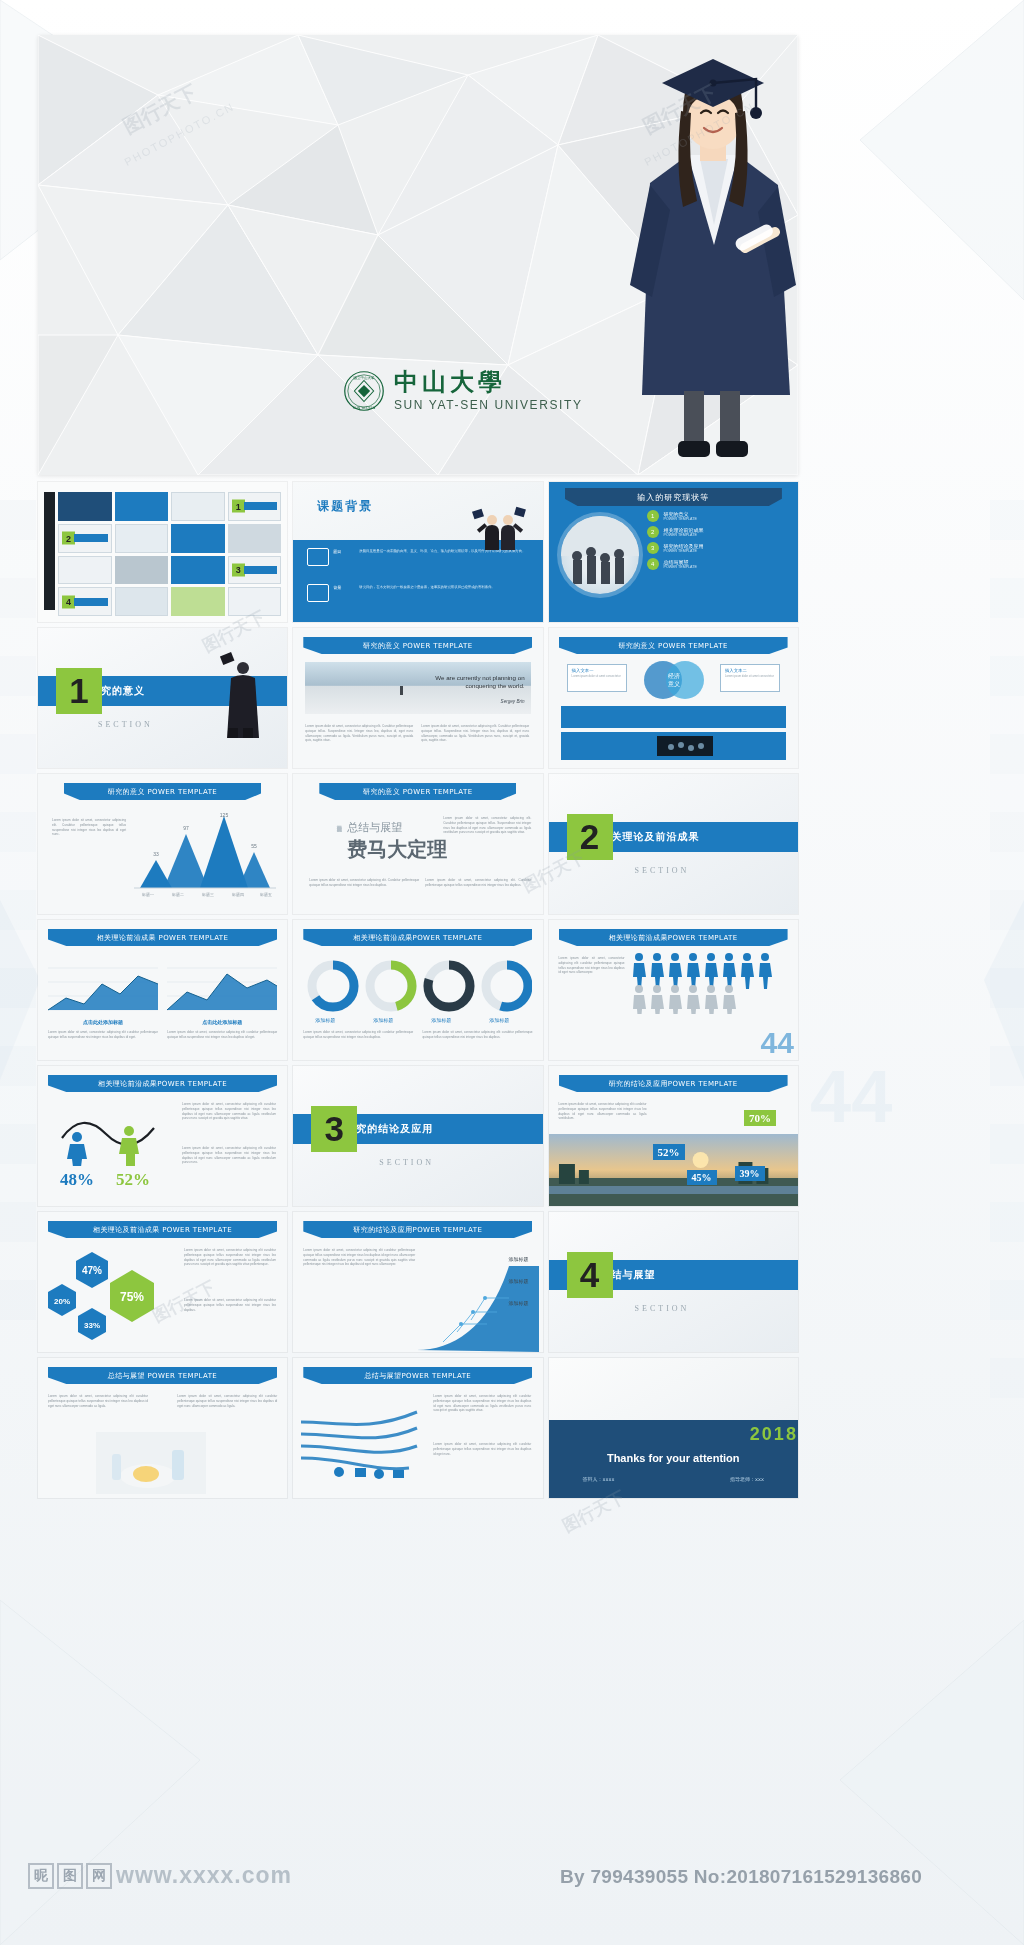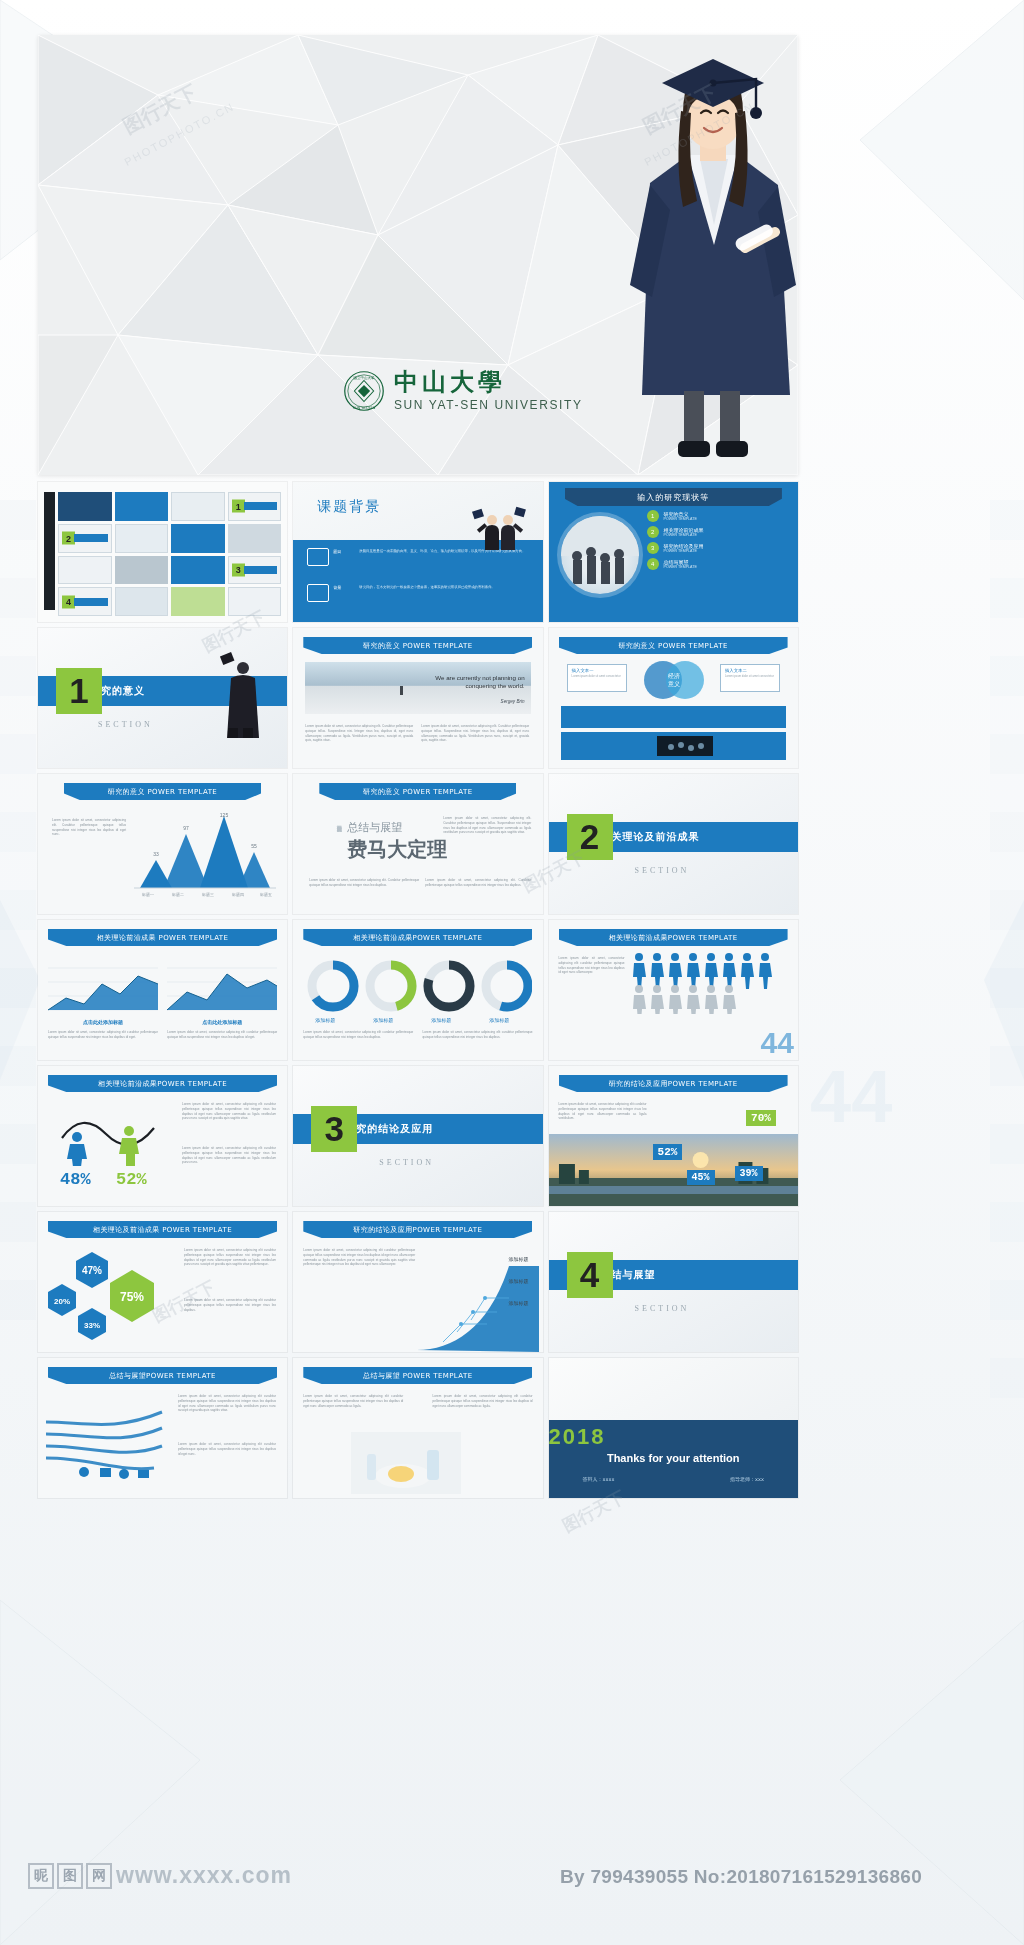--- a/index.html
+++ b/index.html
@@ -54,21 +54,21 @@
        font-family:"Liberation Sans",sans-serif;}
   .secbar{position:absolute;height:30px;background:#1d7bbf;display:flex;align-items:center;}
   .secbar .lbl{color:#fff;font-size:10px;font-weight:bold;letter-spacing:1px;margin-left:52px;
        font-family:"DejaVu Sans",sans-serif;}
   .sectxt{position:absolute;color:#9aa7b0;font-size:8px;letter-spacing:3px;
        font-family:"Liberation Serif",serif;}
   .lorem{position:absolute;color:#8a949c;font-size:3.1px;line-height:1.55;text-align:justify;
        font-family:"Liberation Sans",sans-serif;}
   .cap{position:absolute;color:#1d7bbf;font-size:5px;text-align:center;
        font-family:"DejaVu Sans",sans-serif;}
-  .pct{position:absolute;font-weight:bold;font-family:Liberation Mono, monospace;}
+  .pct{position:absolute;font-weight:bold;font-family:Liberation Serif, serif;}
 
   
   .wm{position:absolute;pointer-events:none;user-select:none;}
   #wm-logo{left:28px;top:1862px;display:flex;align-items:flex-end;gap:4px;}
   #wm-logo .glyphs{display:flex;gap:3px;}
   #wm-logo .glyphs b{display:inline-block;width:22px;height:22px;border:2px solid rgba(110,125,140,.45);
       color:rgba(110,125,140,.65);font-size:14px;text-align:center;line-height:20px;
       font-family:"DejaVu Sans",sans-serif;}
   #wm-logo .site{color:rgba(120,135,150,.48);font-size:23px;font-weight:bold;letter-spacing:1px;}
   #wm-by{left:560px;top:1866px;color:rgba(95,110,125,.62);font-size:19px;font-weight:bold;
@@ -231,21 +231,21 @@
             <div style="position:absolute;left:15px;top:50%;transform:translateY(-50%);right:3px;height:8px;background:#1d7bbf"></div>
           </div>
           <div style="background:#dde6ec;border:1px solid #cfd9e0"></div>
           <div style="background:#8dc63f;opacity:.55"></div>
           <div style="background:#eef2f5;border:1px solid #cfd9e0"></div>
         </div>
       </div>
 
       <div class="sl">
         <div class="bg" style="background:linear-gradient(160deg,#f7f9fa,#e9eef1)"></div>
-        <div style="position:absolute;left:24px;top:16px;color:#1d7bbf;font-size:14px;font-weight:normal;
+        <div style="position:absolute;left:24px;top:16px;color:#1d7bbf;font-size:12px;font-weight:bold;
              letter-spacing:2px;font-family:'DejaVu Sans',sans-serif;">课题背景</div>
         <div style="position:absolute;left:0;right:0;top:58px;bottom:0;background:#1d7bbf;">
           <div style="position:absolute;left:14px;top:8px;width:20px;height:16px;border:1.6px solid #fff;border-radius:2px"></div>
           <div style="position:absolute;left:40px;top:9px;color:#fff;font-size:4px;line-height:1.5;width:30px">题目</div>
           <div style="position:absolute;left:66px;top:9px;right:10px;color:#dcecf7;font-size:3.4px;line-height:1.5">质题目意思是指一项课题的由来、意义、环境、论点、输入的研究现状等，以及可作为讨论和研究的具体方向。</div>
           <div style="position:absolute;left:14px;top:44px;width:20px;height:16px;border:1.6px solid #fff;border-radius:2px"></div>
           <div style="position:absolute;left:40px;top:45px;color:#fff;font-size:4px;line-height:1.5;width:30px">背景</div>
           <div style="position:absolute;left:66px;top:45px;right:10px;color:#dcecf7;font-size:3.4px;line-height:1.5">研究目的，在本文研究的一般要素之中是要素，这事实的研究现状和已经完成的有利条件。</div>
         </div>
         <svg style="position:absolute;right:16px;top:24px;width:56px;height:44px" viewBox="0 0 56 44">
@@ -731,20 +731,40 @@
         <div class="secnum" style="left:18px;top:40px">4</div>
         <div class="sectxt" style="left:86px;top:92px">SECTION</div>
       </div>
     </div>
 
     <div class="row">
 
       <div class="sl">
         <div class="bg" style="background:#f6f8f9"></div>
         <div class="hdr">
+            <span>总结与展望 POWER TEMPLATE</span>
+          </div>
+        <div class="lorem" style="left:10px;top:36px;width:100px">
+          Lorem ipsum dolor sit amet, consectetur adipiscing elit curabitur pellentesque quisque tellus suspendisse nisi integer risus leo dapibus id eget nunc ullamcorper commodo ac ligula.
+        </div>
+        <div class="lorem" style="right:10px;top:36px;width:100px">
+          Lorem ipsum dolor sit amet, consectetur adipiscing elit curabitur pellentesque quisque tellus suspendisse nisi integer risus leo dapibus id eget nunc ullamcorper commodo ac ligula.
+        </div>
+        <svg style="position:absolute;left:58px;bottom:4px;width:110px;height:62px" viewBox="0 0 110 62">
+          <rect width="110" height="62" fill="#eef2f4"></rect>
+          <ellipse cx="52" cy="44" rx="28" ry="12" fill="#f4f6f7"></ellipse>
+          <ellipse cx="50" cy="42" rx="13" ry="8" fill="#f6d479"></ellipse>
+          <rect x="76" y="18" width="12" height="30" rx="3" fill="#cfe3ef" opacity=".9"></rect>
+          <rect x="16" y="22" width="9" height="26" rx="3" fill="#d7e7f1" opacity=".9"></rect>
+        </svg>
+      </div>
+
+      <div class="sl">
+        <div class="bg" style="background:#f6f8f9"></div>
+        <div class="hdr">
             <span>总结与展望POWER TEMPLATE</span>
           </div>
         <svg style="position:absolute;left:6px;top:40px;width:124px;height:92px" viewBox="0 0 124 92">
           <g fill="none" stroke="#1d7bbf" stroke-width="3" opacity=".85">
             <path d="M2 24 C40 24 70 34 118 14"></path>
             <path d="M2 36 C44 36 76 48 118 30"></path>
             <path d="M2 48 C48 48 80 62 118 48"></path>
             <path d="M2 60 C46 60 76 74 110 70"></path>
           </g>
           <g fill="#1d7bbf">
@@ -756,44 +776,24 @@
         </svg>
         <div class="lorem" style="left:140px;top:36px;width:98px">
           Lorem ipsum dolor sit amet, consectetur adipiscing elit curabitur pellentesque quisque tellus suspendisse nisi integer risus leo dapibus id eget nunc ullamcorper commodo ac ligula vestibulum purus nunc suscipit et gravida quis sagittis vitae.
         </div>
         <div class="lorem" style="left:140px;top:84px;width:98px">
           Lorem ipsum dolor sit amet, consectetur adipiscing elit curabitur pellentesque quisque tellus suspendisse nisi integer risus leo dapibus id eget nunc.
         </div>
       </div>
 
       <div class="sl">
-        <div class="bg" style="background:#f6f8f9"></div>
-        <div class="hdr">
-            <span>总结与展望 POWER TEMPLATE</span>
-          </div>
-        <div class="lorem" style="left:10px;top:36px;width:100px">
-          Lorem ipsum dolor sit amet, consectetur adipiscing elit curabitur pellentesque quisque tellus suspendisse nisi integer risus leo dapibus id eget nunc ullamcorper commodo ac ligula.
-        </div>
-        <div class="lorem" style="right:10px;top:36px;width:100px">
-          Lorem ipsum dolor sit amet, consectetur adipiscing elit curabitur pellentesque quisque tellus suspendisse nisi integer risus leo dapibus id eget nunc ullamcorper commodo ac ligula.
-        </div>
-        <svg style="position:absolute;left:58px;bottom:4px;width:110px;height:62px" viewBox="0 0 110 62">
-          <rect width="110" height="62" fill="#eef2f4"></rect>
-          <ellipse cx="52" cy="44" rx="28" ry="12" fill="#f4f6f7"></ellipse>
-          <ellipse cx="50" cy="42" rx="13" ry="8" fill="#f6d479"></ellipse>
-          <rect x="76" y="18" width="12" height="30" rx="3" fill="#cfe3ef" opacity=".9"></rect>
-          <rect x="16" y="22" width="9" height="26" rx="3" fill="#d7e7f1" opacity=".9"></rect>
-        </svg>
-      </div>
-
-      <div class="sl">
         <div class="bg" style="background:linear-gradient(150deg,#fbfcfc,#eaeef1)"></div>
         <div style="position:absolute;left:0;right:0;bottom:0;height:78px;background:#1f4e79">
-          <div style="position:absolute;left:0;right:0;top:4px;text-align:left;color:#8dc63f;
-               font-size:22px;font-weight:bold;letter-spacing:2px;font-family:'Liberation Sans',sans-serif">2018</div>
+          <div style="position:absolute;left:0;right:0;top:4px;text-align:right;color:#8dc63f;
+               font-size:18px;font-weight:bold;letter-spacing:2px;font-family:'Liberation Sans',sans-serif">2018</div>
           <div style="position:absolute;left:0;right:0;top:32px;text-align:center;color:#fff;
                font-size:11px;font-weight:bold;font-family:'Liberation Sans',sans-serif">Thanks for your attention</div>
           <div style="position:absolute;left:34px;top:56px;color:#bcd7ea;font-size:5px;font-family:'DejaVu Sans',sans-serif">答辩人：xxxx</div>
           <div style="position:absolute;right:34px;top:56px;color:#bcd7ea;font-size:5px;font-family:'DejaVu Sans',sans-serif">指导老师：xxx</div>
         </div>
       </div>
     </div>
   </div>
 
   <div class="wm" id="wm-logo">

